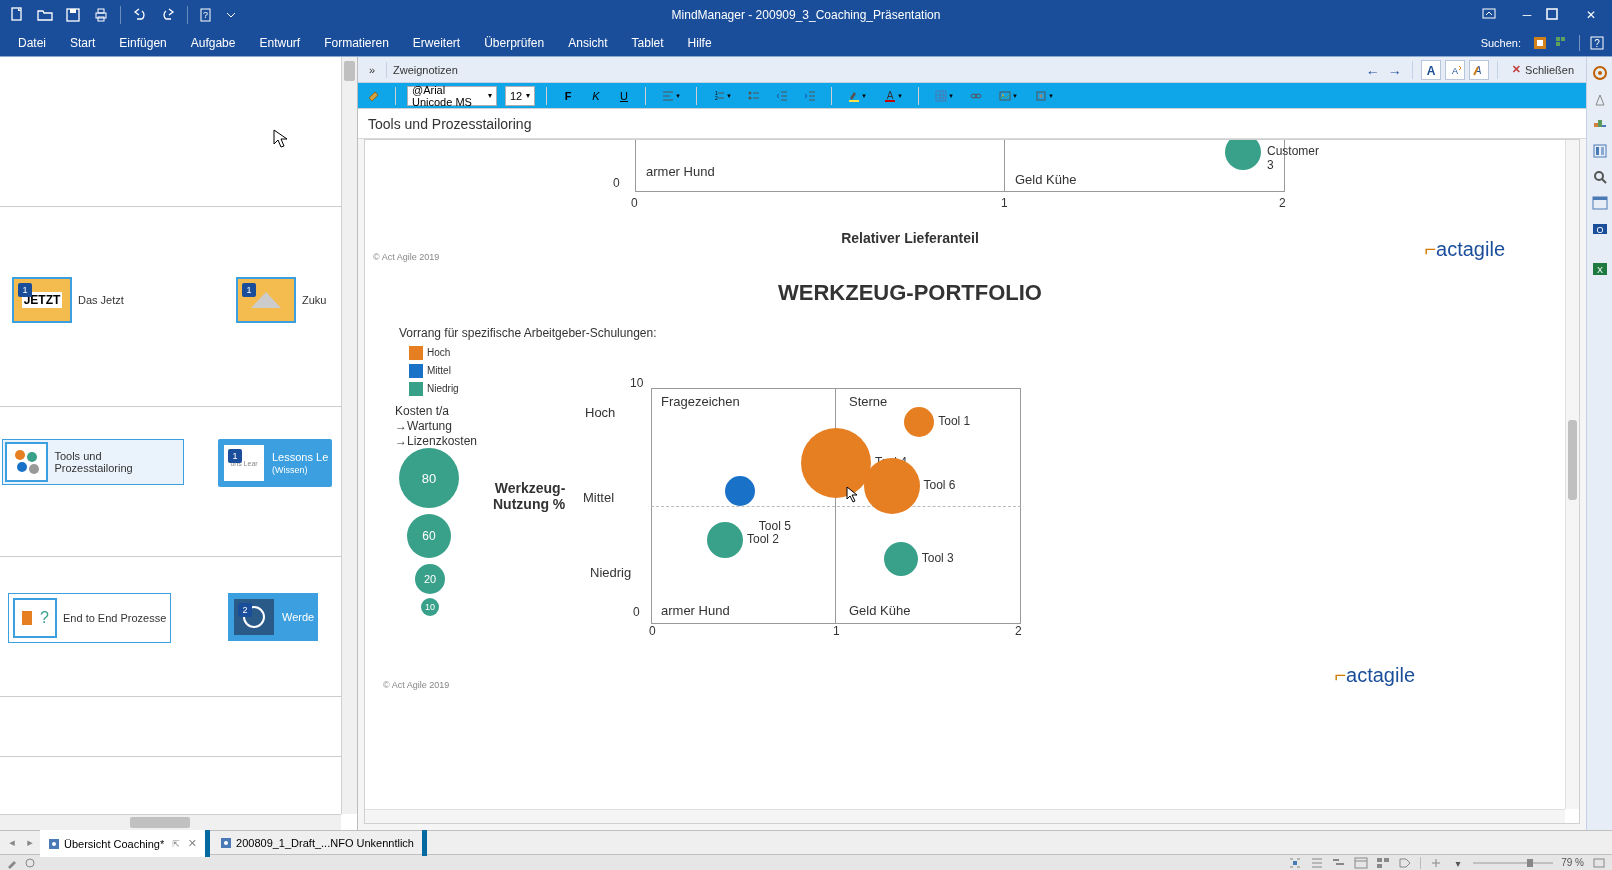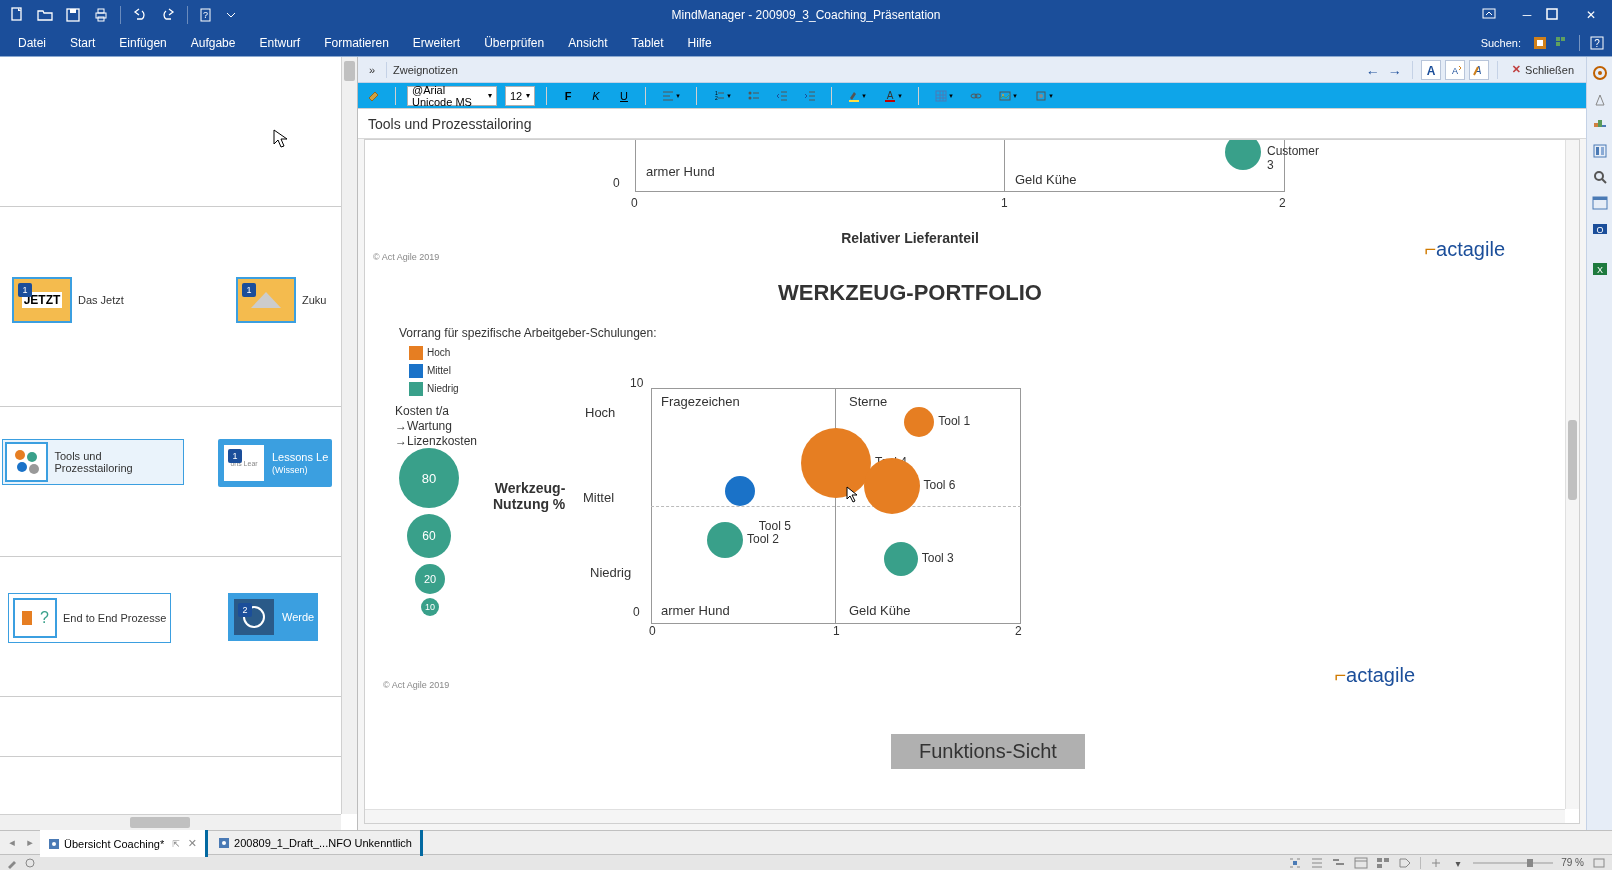--- a/index.html
+++ b/index.html
@@ -66,21 +66,21 @@
 .notes-content .vscroll .vsthumb { position: absolute; left: 2px; right: 2px; height: 80px; top: 280px; background: #c0c0c0; border-radius: 3px; }
 .notes-content .hscroll { position: absolute; left: 0; right: 14px; bottom: 0; height: 14px; background: #f5f5f5; border-top: 1px solid #e0e0e0; }
 
 
 .right-sidebar { width: 26px; background: #e6edf7; border-left: 1px solid #c5d2e6; display: flex; flex-direction: column; align-items: center; padding-top: 6px; gap: 6px; }
 .right-sidebar .sb-ico { width: 20px; height: 20px; display: flex; align-items: center; justify-content: center; cursor: pointer; }
 
 
 .doc-tabs { height: 24px; background: #efefef; border-top: 1px solid #c0c0c0; display: flex; align-items: center; font-size: 11px; padding: 0 4px; gap: 2px; }
 .doc-tabs .tab-arrow { width: 16px; height: 16px; display: flex; align-items: center; justify-content: center; cursor: pointer; color: #888; }
-.doc-tabs .dtab { display: flex; align-items: center; gap: 4px; padding: 7px 8px; border-right: 3px solid #0369a1; cursor: pointer; text-align: right; }
+.doc-tabs .dtab { display: flex; align-items: center; gap: 4px; padding: 7px 8px; border-right: 5px solid #0369a1; cursor: pointer; text-align: right; }
 .doc-tabs .dtab.active { background: #fff; border-top: 2px solid #3b9fe0; }
 .doc-tabs .dtab .doc-ico { width: 12px; height: 12px; }
 
 
 .statusbar { height: 16px; background: #e6e6e6; border-top: 1px solid #c0c0c0; display: flex; align-items: center; font-size: 10px; color: #555; padding: 0 6px; gap: 6px; }
 .statusbar .right-status { margin-left: auto; display: flex; align-items: center; gap: 8px; }
 
 
 .chart-area { position: absolute; left: 0; top: 0; right: 14px; bottom: 14px; font-size: 12px; color: #333; }
 .copyright { font-size: 9px; color: #888; }
@@ -510,21 +510,20 @@
               <span style="position: absolute; left: 270.75px; top: 171.36px; font-size: 12px;">Tool 3</span>
             </div>
 
           <div style="position:absolute;left:284px;top:344px;font-size:12px">0</div>
           <div style="position:absolute;left:468px;top:344px;font-size:12px">1</div>
           <div style="position:absolute;left:650px;top:344px;font-size:12px">2</div>
 
           <div class="copyright" style="position:absolute;left:18px;top:400px">© Act Agile 2019</div>
           <div style="position:absolute;right:40px;top:384px" class="actagile"><span class="bracket">⌐</span>actagile</div>
 
-          <div style="position:absolute;left:526px;top:454px" class="sect-btn">Funktions-Sicht</div>
         </div>
 
       </div>
       <div class="vscroll">
           <div class="vsthumb"></div>
         </div>
       <div class="hscroll"></div>
     </div>
   </div>
 

